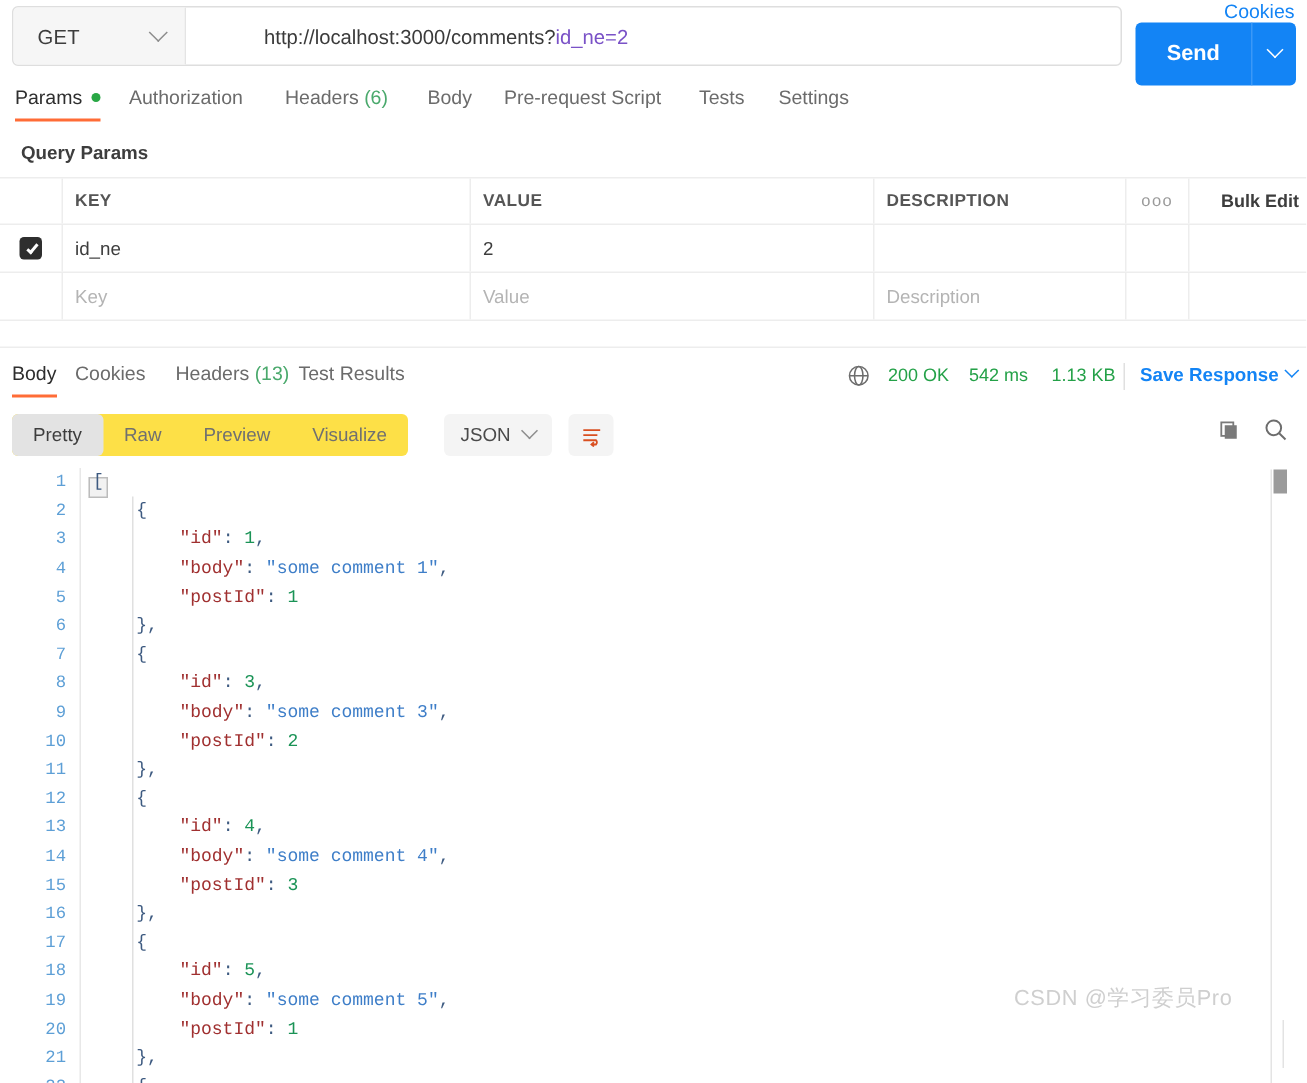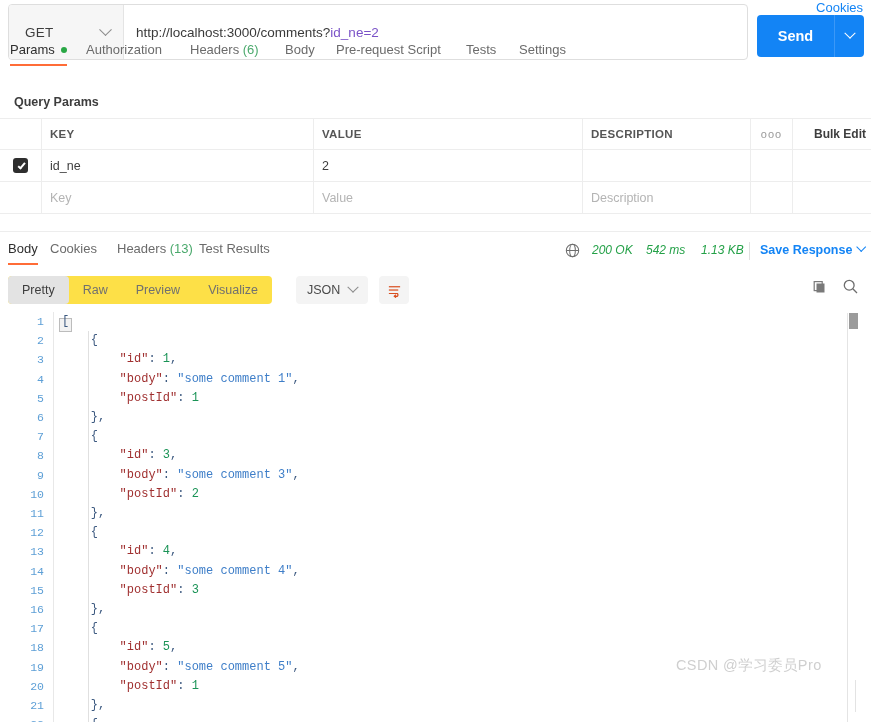--- a/index.html
+++ b/index.html
@@ -7,44 +7,44 @@
     margin: 0; padding: 0;
     width: 871px; height: 722px;
     background: #ffffff;
     font-family: "Liberation Sans", sans-serif;
     color: #2e2e2e;
     overflow: hidden;
   }
   .app { position: relative; width: 871px; height: 722px; background:#fff; }
 
   
-  .urlbar { position:absolute; left:8px; top:4px; width:740px; height:56px;
+  .urlbar { position:absolute; left:8px; top:4px; width:740px; height:40px;
             display:flex; align-items:stretch;
-            border:1px solid #dedede; border-radius:4px; background:#fff; }
+            border:1px solid #dedede; border-radius:4px; background:#fff;gap:40px; }
   .method { width:115px; display:flex; align-items:center; justify-content:space-between;
             padding:0 13px 0 16px; background:#f6f6f6; border-right:1px solid #e4e4e4;
             border-radius:3px 0 0 3px; cursor:pointer; }
   .method-label { font-size:13.5px; color:#3d3d3d; letter-spacing:.2px; }
   .chev { display:inline-block; width:9px; height:9px; border-right:1.4px solid #8c8c8c;
           border-bottom:1.4px solid #8c8c8c; transform:rotate(45deg) translate(-2px,-2px); }
   .urlinput { flex:1; display:flex; align-items:center; padding:0 12px; font-size:13.5px;
               color:#3a3a3a; cursor:text; overflow:hidden; white-space:nowrap; }
   .urlinput .qv { color:#7a52c7; }
 
   .sendwrap { position:absolute; left:757px; top:15px; width:107px; height:42px;
               display:flex; border-radius:4px; overflow:hidden; background:#1384f5; }
   .sendbtn { flex:1; display:flex; align-items:center; justify-content:center;
              color:#fff; font-size:14.5px; font-weight:bold; cursor:pointer; }
   .sendcaret { width:30px; display:flex; align-items:center; justify-content:center;
                border-left:1px solid #3b98f7; cursor:pointer; }
   .chev-w { display:inline-block; width:8px; height:8px; border-right:1.5px solid #ffffff;
             border-bottom:1.5px solid #ffffff; transform:rotate(45deg) translate(-2px,-2px); }
 
   
-  .reqtabs { position:absolute; left:0; top:42px; width:843px; height:29px; }
+  .reqtabs { position:absolute; left:0; top:57px; width:843px; height:29px; }
   .rtab { position:absolute; top:0; font-size:13px; color:#6b6b6b; cursor:pointer;
           white-space:nowrap; }
   .rtab.active { color:#2e2e2e; }
   .rtab .ul { position:absolute; left:0; right:0; bottom:-9px; height:2.5px; background:#ff6c37; }
   .greendot { display:inline-block; width:6px; height:6px; border-radius:50%;
               background:#29a745; margin-left:6px; vertical-align:1px; }
   .cnt { color:#4aa96c; }
   .cookies-link { position:absolute; right:8px; top:0; font-size:13px; color:#1384f5; cursor:pointer; }
 
   
@@ -67,21 +67,21 @@
   .bulk { font-size:12px; font-weight:bold; color:#3d3d3d; cursor:pointer;margin-left:16px; }
   .dots { font-size:11px; color:#9a9a9a; letter-spacing:1px; cursor:pointer; }
   .cbox { width:15px; height:15px; border-radius:3px; background:#2e2e2e;
           display:flex; align-items:center; justify-content:center; cursor:pointer; }
   .cbox .tick { display:block; width:4px; height:8px; border-right:2px solid #fff;
                 border-bottom:2px solid #fff; transform:rotate(40deg) translate(0px,-1px); }
 
   
   .resp-sep { position:absolute; left:0; top:231px; width:871px; height:1px; background:#ededed; }
   .resptabs { position:absolute; left:0; top:241px; width:871px; height:28px; }
-  .stat { position:absolute; top:243px; font-size:12px; color:#24a148; white-space:nowrap;font-style:italic; }
+  .stat { position:absolute; top:243px; font-size:12px; color:#24a148; white-space:nowrap; }
   .globe { position:absolute; left:565px; top:243px; width:15px; height:15px; }
   .savediv { position:absolute; left:749px; top:242px; width:1px; height:18px; background:#e0e0e0; }
   .saveresp { position:absolute; left:760px; top:243px; font-size:12.5px; color:#1384f5;
               font-weight:bold; cursor:pointer; white-space:nowrap; }
   .chev-b { display:inline-block; width:7px; height:7px; border-right:1.4px solid #1384f5;
             border-bottom:1.4px solid #1384f5; transform:rotate(45deg) translate(-2px,-3px);
             margin-left:5px; }
 
   
   .fmtbar { position:absolute; left:8px; top:276px; height:28px;

